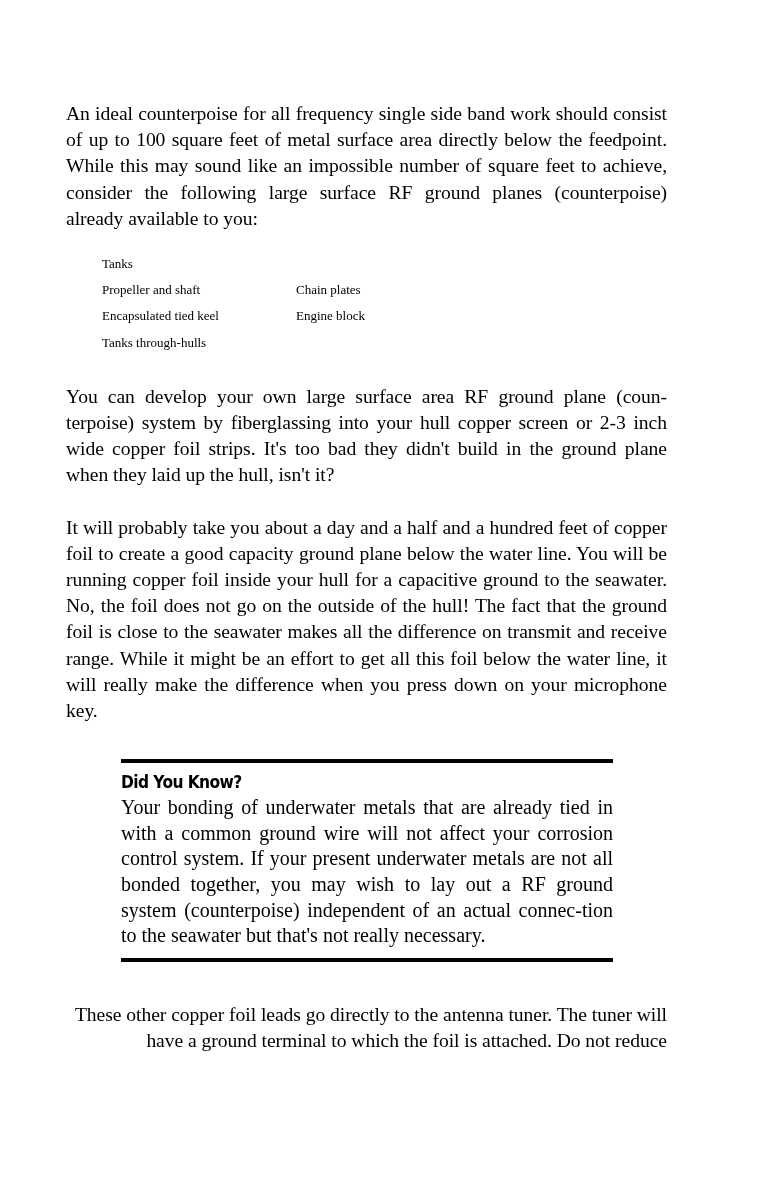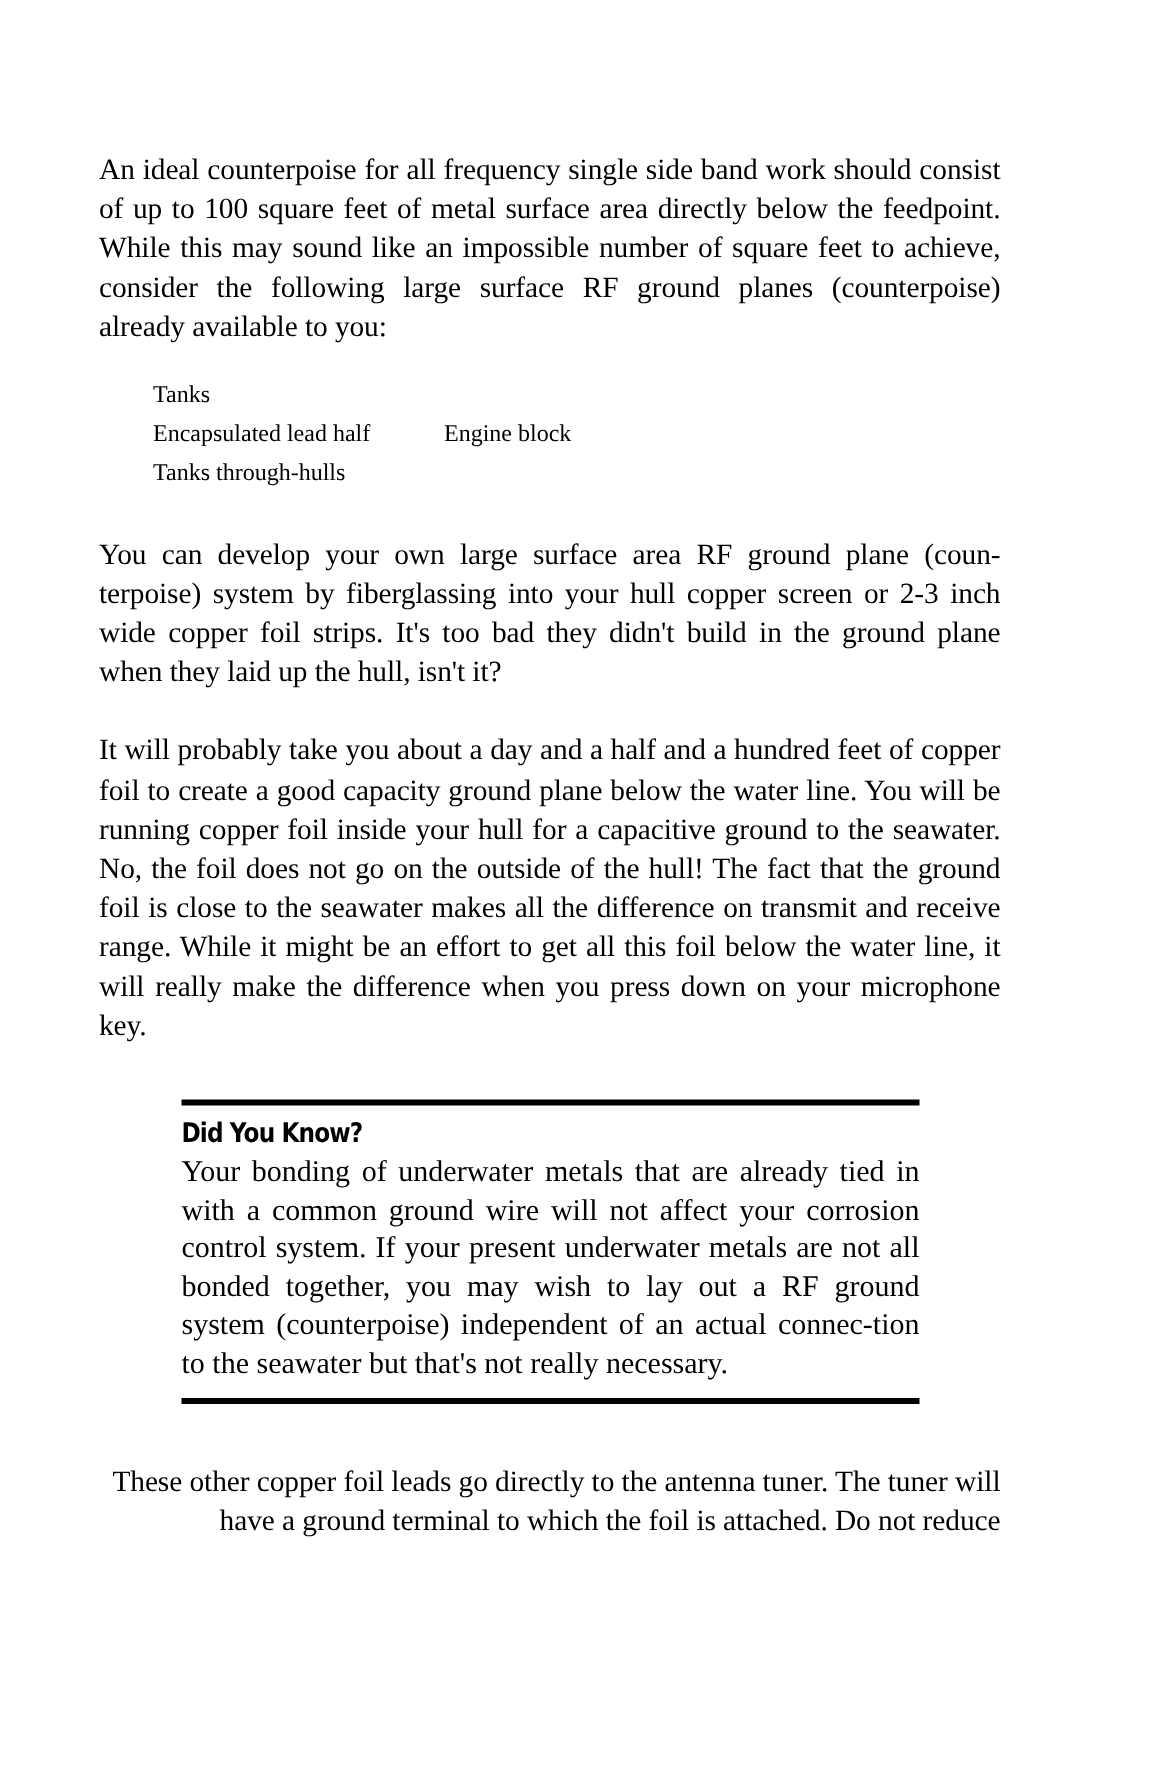--- a/index.html
+++ b/index.html
@@ -48,21 +48,21 @@
 
   .gap-para { height: 26px; }
   .gap-list-top { height: 19px; }
   .gap-list-bottom { height: 28px; }
 
   
   .item-list {
     margin: 0;
     padding: 0;
     list-style: none;
-    font-size: 16px;
+    font-size: 13px;
     line-height: 26.2px;
   }
   .item-row {
     display: flex;
   }
   .item-col-a {
     width: 230px;
     padding-left: 36px;
     box-sizing: border-box;
     white-space: nowrap;
@@ -126,21 +126,25 @@
 
     <p class="body-para">An ideal counterpoise for all frequency single side band work should consist of up to 100 square feet of metal surface area directly below the feedpoint. While this may sound like an impossible number of square feet to achieve, consider the following large surface RF ground planes (counterpoise) already available to you:</p>
 
     <div class="gap-list-top"></div>
 
     <ul class="item-list">
       <li class="item-row">
         <span class="item-col-a">Tanks</span>
       </li>
       <li class="item-row">
-        <span class="item-col-a">Encapsulated lead half</span>
+        <span class="item-col-a">Propeller and shaft</span>
+        <span class="item-col-b">Chain plates</span>
+      </li>
+      <li class="item-row">
+        <span class="item-col-a">Encapsulated tied keel</span>
         <span class="item-col-b">Engine block</span>
       </li>
       <li class="item-row">
         <span class="item-col-a">Tanks through-hulls</span>
         <span class="item-col-b"></span>
       </li>
     </ul>
 
     <div class="gap-list-bottom"></div>
 

